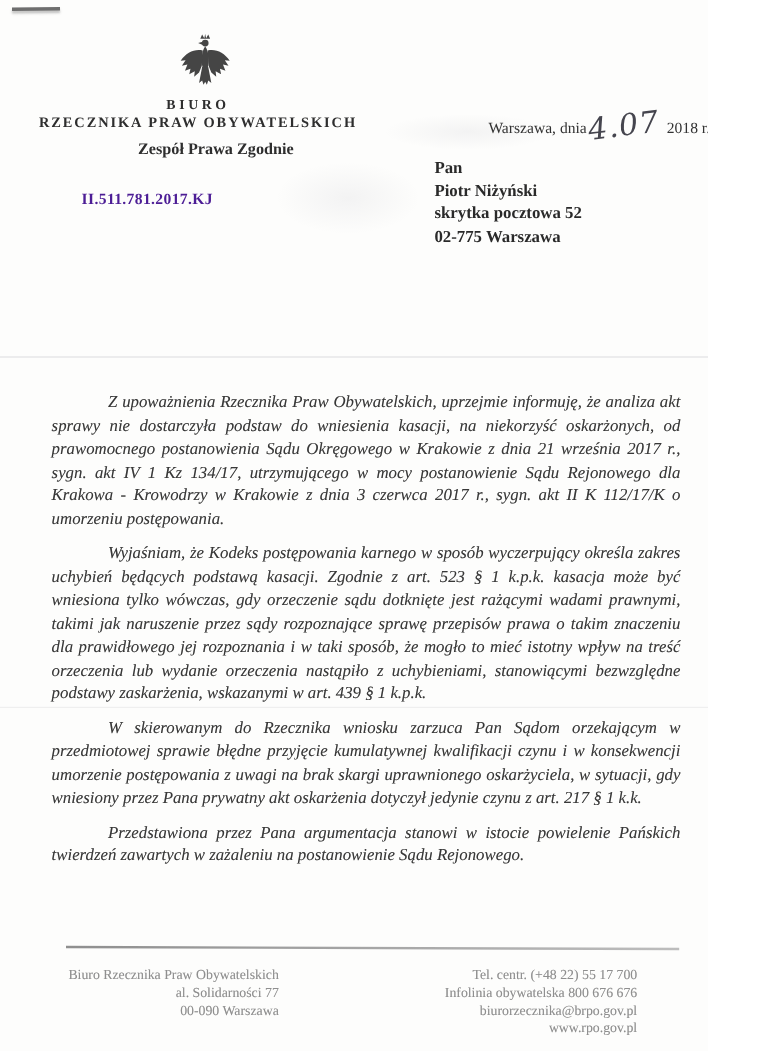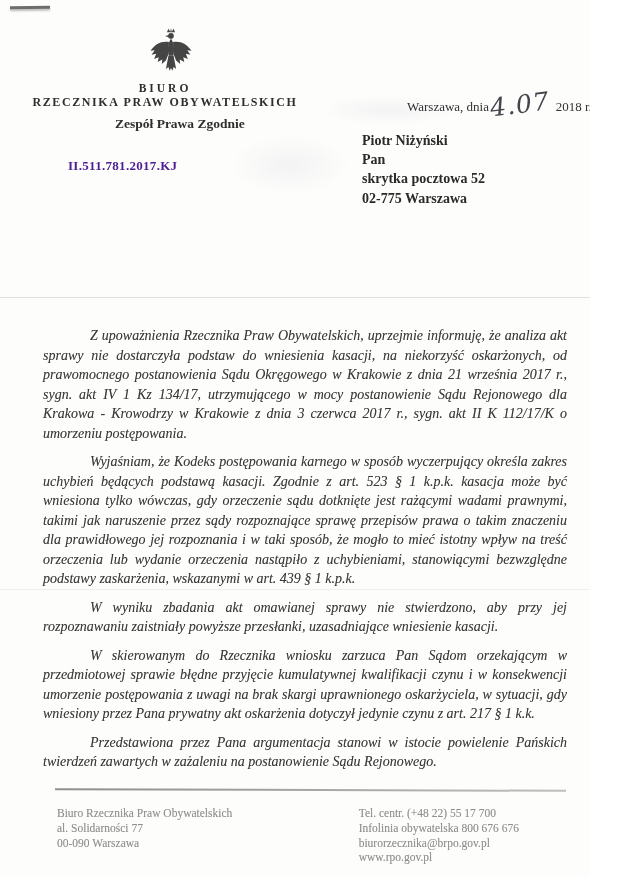--- a/index.html
+++ b/index.html
@@ -72,22 +72,22 @@
     position: absolute; left: 55px; top: 789px;
     width: 511px; height: 2px;
     background: linear-gradient(90deg, #8f8f8f, #a8a8a8 55%, #bdbdbd);
     transform: rotate(0.18deg);
   }
   .footer-address, .footer-contact {
     position: absolute; top: 806px;
     font-size: 11.5px; line-height: 14.8px; color: #8f8f8f;
     text-shadow: 0 0 0.4px rgba(150,150,150,.4);
   }
-  .footer-address { left: 57px; }
-  .footer-contact { right: 71px; }
+  .footer-address { left: 57px; text-align: right; }
+  .footer-contact { right: 59px; text-align: right; }
 </style>
 </head>
 <body>
 
 <div class="page">
 
   <div class="staple-mark"></div>
   <div class="fold-line top"></div>
   <div class="fold-line bottom"></div>
   <div class="scan-edge-strip"></div>
@@ -113,30 +113,29 @@
     <div class="l2">RZECZNIKA PRAW OBYWATELSKICH</div>
   </div>
 
   <div class="date-line"><span>Warszawa, dnia</span><span class="hand">4.07</span><span class="suffix">2018 r.</span></div>
 
   <div class="department">Zespół Prawa Zgodnie</div>
 
   <div class="case-number">II.511.781.2017.KJ</div>
 
   <div class="recipient">
+    <div>Pan</div>
     <div>Piotr Niżyński</div>
-    <div>Pan</div>
     <div>skrytka pocztowa 52</div>
     <div>02-775 Warszawa</div>
   </div>
 
   <div class="letter-body">
     <p>Z upoważnienia Rzecznika Praw Obywatelskich, uprzejmie informuję, że analiza akt sprawy nie dostarczyła podstaw do wniesienia kasacji, na niekorzyść oskarżonych, od prawomocnego postanowienia Sądu Okręgowego w Krakowie z dnia 21 września 2017 r., sygn. akt IV 1 Kz 134/17, utrzymującego w mocy postanowienie Sądu Rejonowego dla Krakowa - Krowodrzy w Krakowie z dnia 3 czerwca 2017 r., sygn. akt II K 112/17/K o umorzeniu postępowania.</p>
     <p>Wyjaśniam, że Kodeks postępowania karnego w sposób wyczerpujący określa zakres uchybień będących podstawą kasacji. Zgodnie z art. 523 § 1 k.p.k. kasacja może być wniesiona tylko wówczas, gdy orzeczenie sądu dotknięte jest rażącymi wadami prawnymi, takimi jak naruszenie przez sądy rozpoznające sprawę przepisów prawa o takim znaczeniu dla prawidłowego jej rozpoznania i w taki sposób, że mogło to mieć istotny wpływ na treść orzeczenia lub wydanie orzeczenia nastąpiło z uchybieniami, stanowiącymi bezwzględne podstawy zaskarżenia, wskazanymi w art. 439 § 1 k.p.k.</p>
-    <p>W wyniku zbadania akt omawianej sprawy nie stwierdzono, aby przy jej rozpoznawaniu zaistniały powyższe przesłanki, uzasadniające wniesienie kasacji.</p>
     <p>W skierowanym do Rzecznika wniosku zarzuca Pan Sądom orzekającym w przedmiotowej sprawie błędne przyjęcie kumulatywnej kwalifikacji czynu i w konsekwencji umorzenie postępowania z uwagi na brak skargi uprawnionego oskarżyciela, w sytuacji, gdy wniesiony przez Pana prywatny akt oskarżenia dotyczył jedynie czynu z art. 217 § 1 k.k.</p>
     <p>Przedstawiona przez Pana argumentacja stanowi w istocie powielenie Pańskich twierdzeń zawartych w zażaleniu na postanowienie Sądu Rejonowego.</p>
   </div>
 
   <div class="footer-divider"></div>
 
   <div class="footer-address">
     <div>Biuro Rzecznika Praw Obywatelskich</div>
     <div>al. Solidarności 77</div>
     <div>00-090 Warszawa</div>

